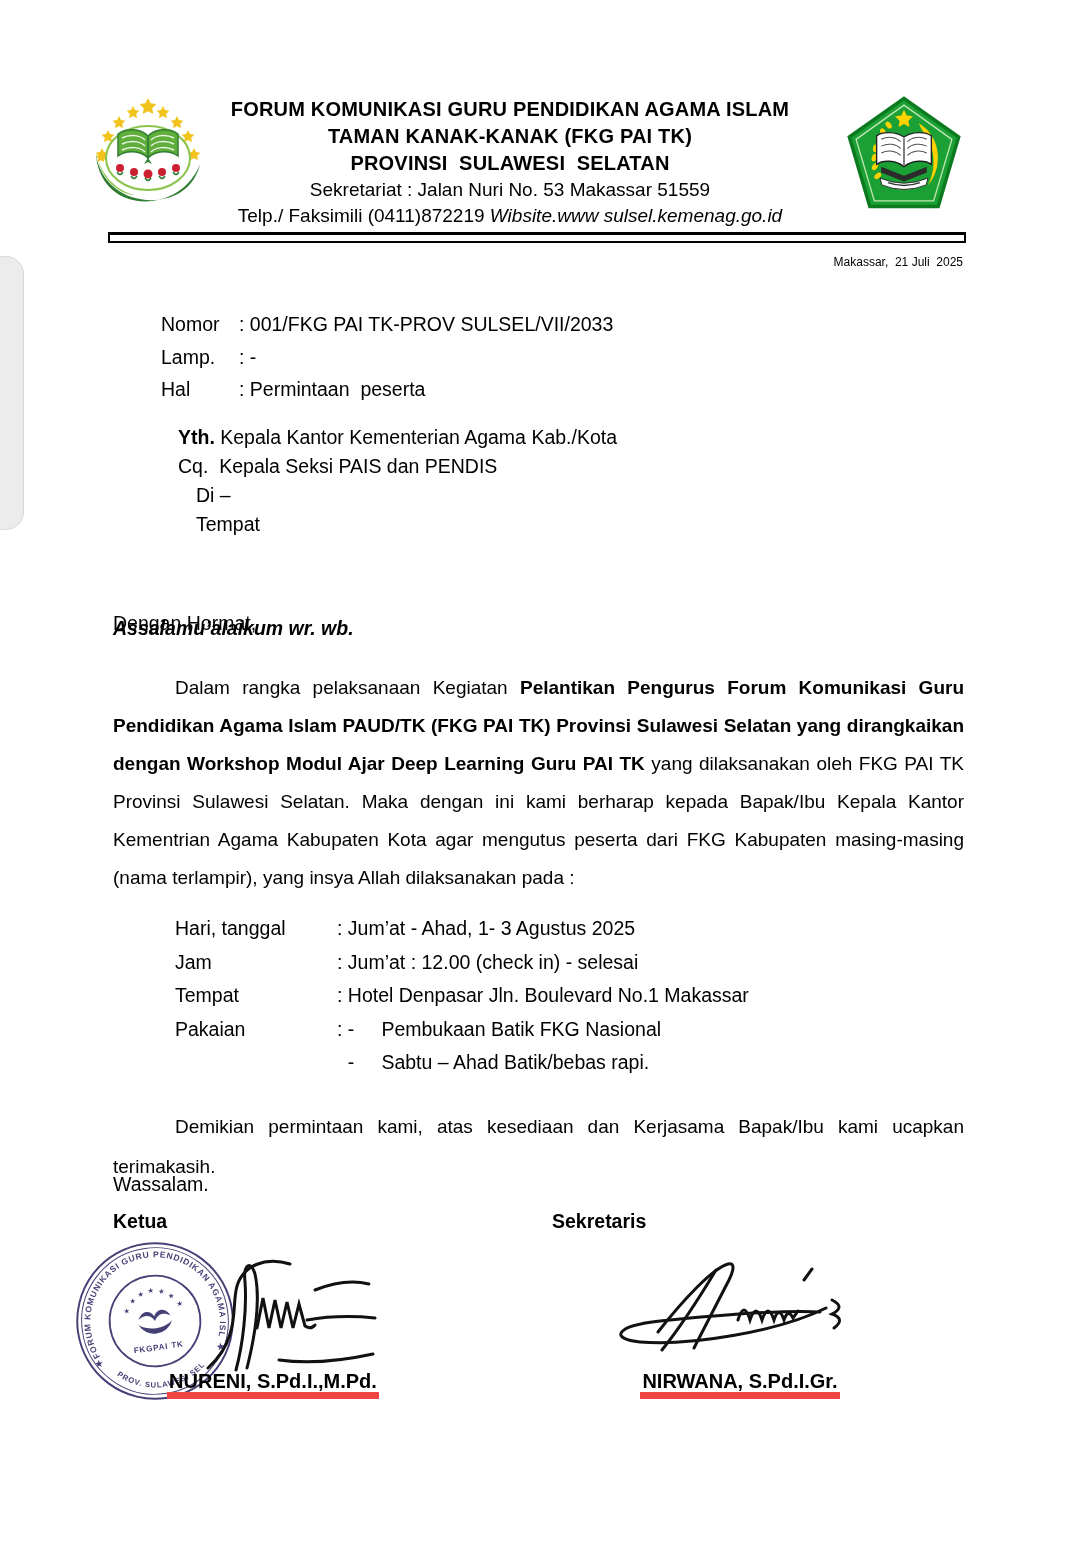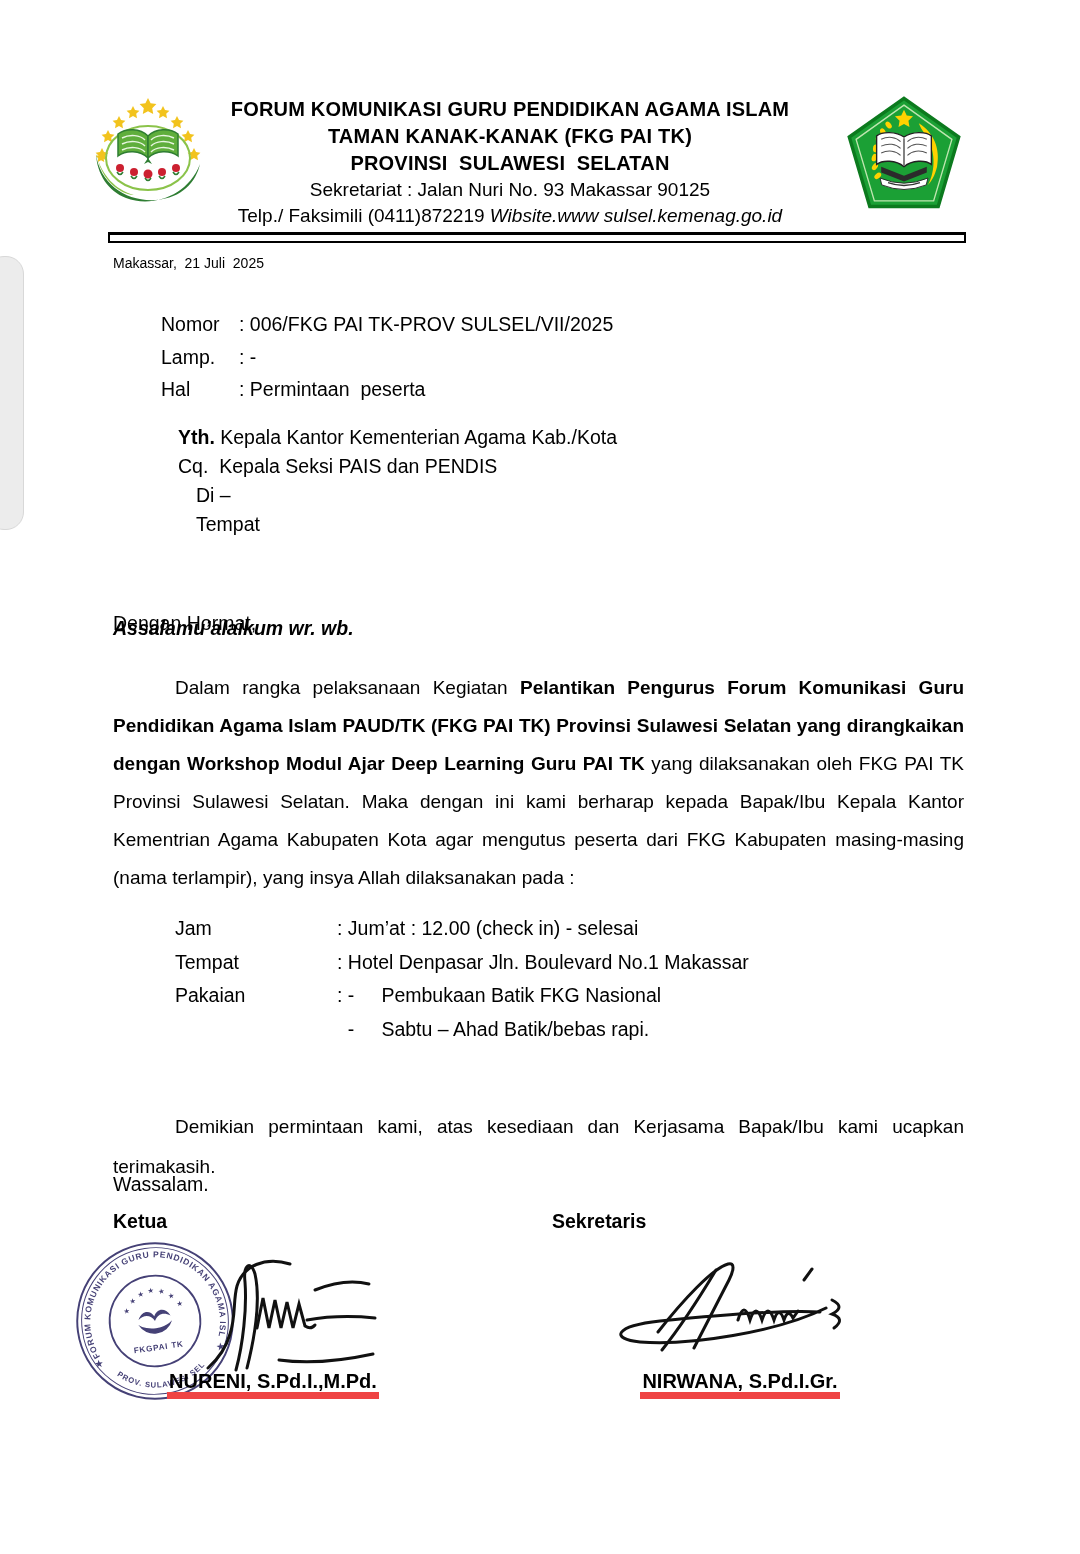--- a/index.html
+++ b/index.html
@@ -11,21 +11,21 @@
   .side-tab{position:absolute;left:-14px;top:256px;width:36px;height:272px;border-radius:18px;
             background:#ececec;border:1px solid #d8d8d8;}
   
   .logo-fkg{position:absolute;left:88px;top:86px;width:120px;height:128px;}
   .logo-kemenag{position:absolute;left:846px;top:96px;width:116px;height:114px;}
   .head-text{position:absolute;left:220px;top:96px;width:580px;text-align:center;}
   .ht1{font-weight:bold;font-size:20px;line-height:27px;letter-spacing:.2px;}
   .ht2{font-size:19px;line-height:26px;}
   .rule{position:absolute;left:108px;top:232px;width:854px;height:6px;background:#fff;
         border:2px solid #000;border-top-width:3px;}
-  .date{position:absolute;left:113px;top:255px;width:850px;font-size:14px;}
+  .date{position:absolute;left:113px;top:255px;width:850px;text-align:right;font-size:12px;}
   
   .meta{position:absolute;left:113px;top:308px;font-size:19.5px;margin-left:48px;}
   .meta-row{display:flex;line-height:32.5px;}
   .meta-label{width:78px;}
   
   .recipient{position:absolute;left:178px;top:423px;font-size:19.5px;line-height:29px;}
   .indent2{margin-left:18px;}
   .salutation{position:absolute;left:113px;top:572px;font-size:19.5px;font-weight:bold;font-style:italic;margin-top:45px;}
   .greeting{position:absolute;left:113px;top:612px;font-size:19.5px;}
   .para{position:absolute;left:113px;top:650px;width:851px;font-size:19px;line-height:38px;
@@ -105,21 +105,21 @@
 
       <path d="M8 64 C12 94 38 112 68 110 C94 108 108 92 112 74 C100 106 64 118 38 108 C20 101 9 84 8 64 Z" fill="#2e7d32"></path>
       <path d="M8 64 C14 86 28 100 46 105 C30 104 14 88 10 70 Z" fill="#8bc34a"></path>
     </svg>
   </div>
 
   <div class="head-text">
     <div class="ht1">FORUM KOMUNIKASI GURU PENDIDIKAN AGAMA ISLAM</div>
     <div class="ht1">TAMAN KANAK-KANAK (FKG PAI TK)</div>
     <div class="ht1 pre">PROVINSI  SULAWESI  SELATAN</div>
-    <div class="ht2">Sekretariat : Jalan Nuri No. 93 Makassar 90125</div>
+    <div class="ht2">Sekretariat : Jalan Nuri No. 53 Makassar 51559</div>
     <div class="ht2"><span>Telp./ Faksimili (0411)872219 </span><i>Wibsite.www sulsel.kemenag.go.id</i></div>
   </div>
 
   <div class="logo-kemenag">
     <svg viewBox="0 0 100 100" width="116" height="114" aria-hidden="true">
       <path d="M50 2 L98 36 L80 97 L20 97 L2 36 Z" fill="#1ba035" stroke="#0c7a1e" stroke-width="3"></path>
       <path d="M50 8 L92 38 L76 92 L24 92 L8 38 Z" fill="none" stroke="#bfe6b0" stroke-width="1.2"></path>
       <path d="M50 12l2.4 5 5.5.8-4 3.9.9 5.5-4.8-2.6-4.8 2.6.9-5.5-4-3.9 5.5-.8z" fill="#ffd200"></path>
 
       <g fill="#ffd200">
@@ -143,21 +143,21 @@
     </svg>
   </div>
 
   <div class="rule"></div>
 
   <div class="date pre">Makassar,  21 Juli  2025</div>
 
   <div class="meta">
     <div class="meta-row">
       <div class="meta-label">Nomor</div>
-      <div class="meta-value pre">: 006/FKG PAI TK-PROV SULSEL/VII/2025</div>
+      <div class="meta-value pre">: 001/FKG PAI TK-PROV SULSEL/VII/2033</div>
     </div>
     <div class="meta-row">
       <div class="meta-label">Lamp.</div>
       <div class="meta-value pre">: -</div>
     </div>
     <div class="meta-row">
       <div class="meta-label">Hal</div>
       <div class="meta-value pre">: Permintaan  peserta</div>
     </div>
   </div>
@@ -168,20 +168,24 @@
     <div class="indent2">Di –</div>
     <div class="indent2">Tempat</div>
   </div>
 
   <div class="salutation">Assalamu’alaikum wr. wb.</div>
   <div class="greeting">Dengan Hormat,</div>
 
   <p class="para"><span>Dalam rangka pelaksanaan Kegiatan </span><span class="bold">Pelantikan Pengurus Forum Komunikasi Guru Pendidikan Agama Islam PAUD/TK (FKG PAI TK) Provinsi Sulawesi Selatan yang dirangkaikan dengan Workshop Modul Ajar Deep Learning Guru PAI TK</span><span> yang dilaksanakan oleh FKG PAI TK Provinsi Sulawesi Selatan. Maka dengan ini kami berharap kepada Bapak/Ibu Kepala Kantor Kementrian Agama Kabupaten Kota agar mengutus peserta dari FKG Kabupaten masing-masing (nama terlampir), yang insya Allah dilaksanakan pada :</span></p>
 
   <div class="details">
+    <div class="drow">
+      <div class="dlabel">Hari, tanggal</div>
+      <div class="pre">: Jum’at - Ahad, 1- 3 Agustus 2025</div>
+    </div>
     <div class="drow">
       <div class="dlabel">Jam</div>
       <div class="pre">: Jum’at : 12.00 (check in) - selesai</div>
     </div>
     <div class="drow">
       <div class="dlabel">Tempat</div>
       <div class="pre">: Hotel Denpasar Jln. Boulevard No.1 Makassar</div>
     </div>
     <div class="drow">
       <div class="dlabel">Pakaian</div>

